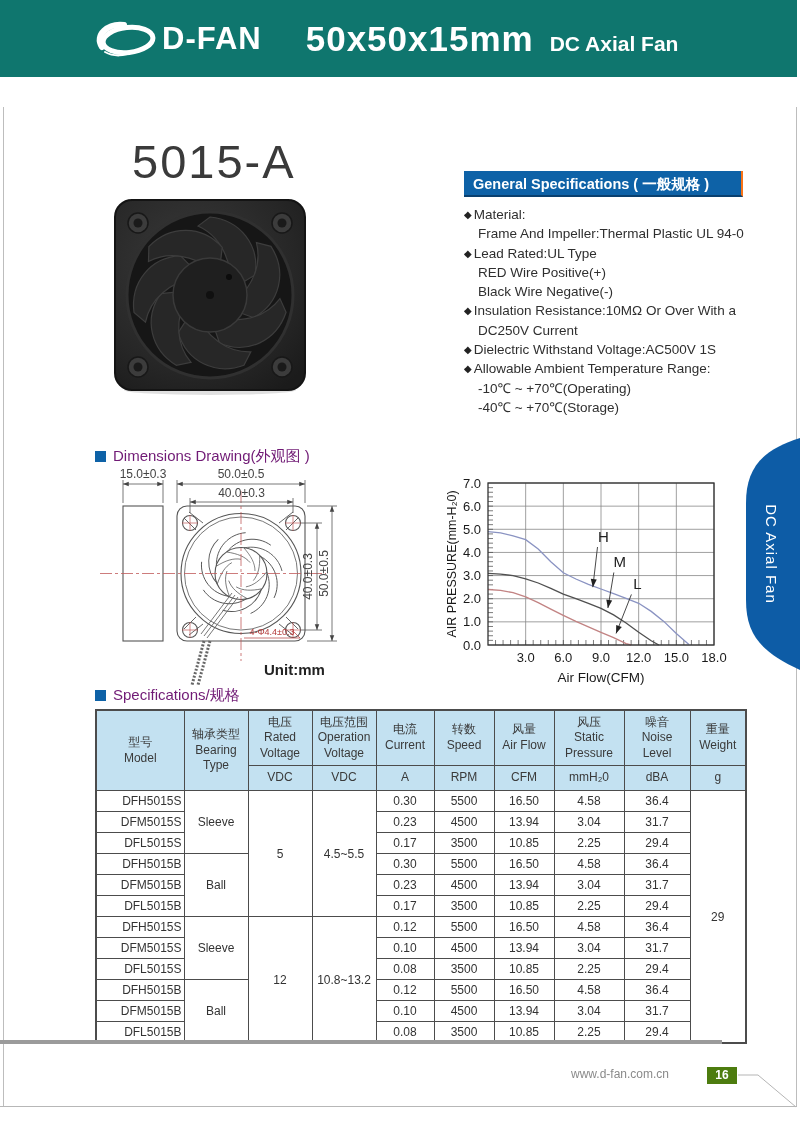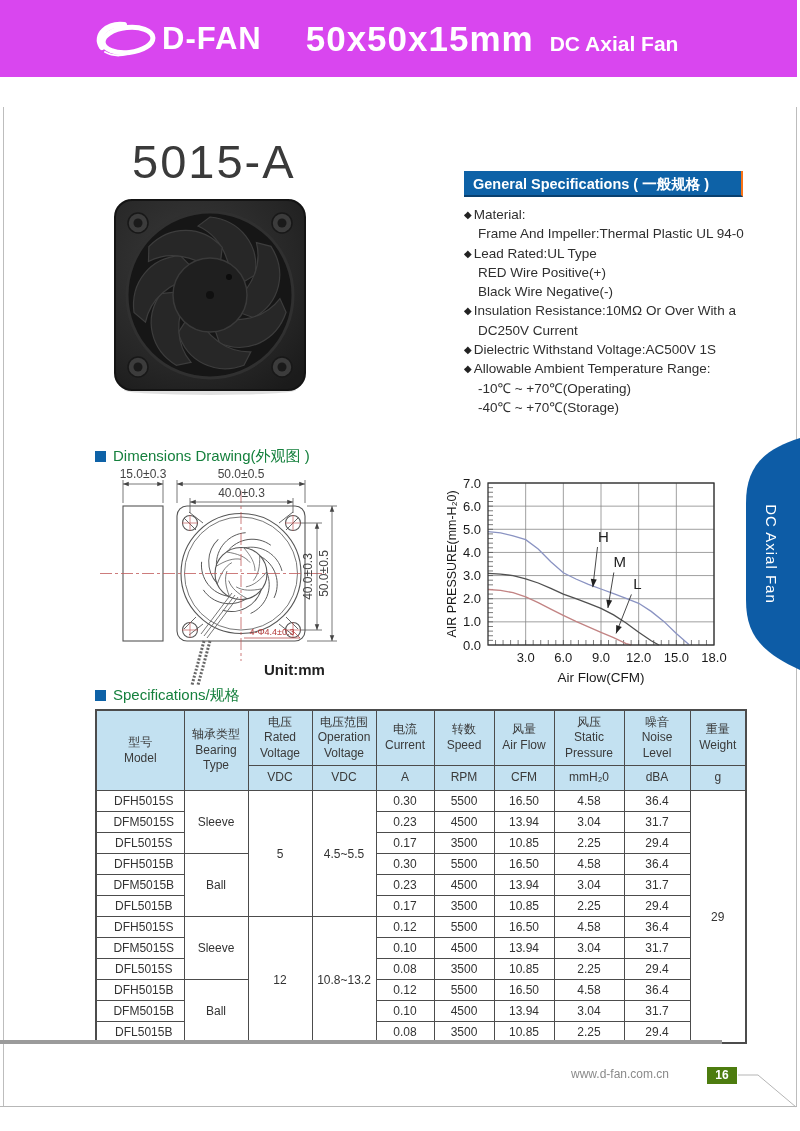--- a/index.html
+++ b/index.html
@@ -20,51 +20,51 @@
 
   
   .gs-bar{left:464px;top:171px;width:279px;height:26px;color:#fff;font-size:14.5px;font-weight:600;
           line-height:26px;padding-left:9px;box-sizing:border-box;
           border-right:2px solid #f97316;border-bottom:2px solid #09406f;}
   .gs-list{left:464px;top:205px;width:310px;font-size:13.5px;line-height:19.3px;color:#2f2f2f;}
   .spec-line.cont{padding-left:14px;}
   .diam{font-size:10px;margin-right:2px;vertical-align:1px;color:#222;}
 
   
-  .sec{font-size:15px;color:#15803d;display:flex;align-items:center;gap:7px;}
+  .sec{font-size:15px;color:#701a75;display:flex;align-items:center;gap:7px;}
   .sq{width:11px;height:11px;display:inline-block;}
 
   
   table.spec{border-collapse:collapse;table-layout:fixed;width:650px;font-size:12px;color:#333;}
   table.spec th,table.spec td{border:1px solid #4c4c4c;padding:0 2px;text-align:center;font-weight:normal;}
   table.spec{border:2px solid #4c4c4c;}
   table.spec thead th{background:#c3e1f1;color:#3a3a3a;line-height:1.3;}
   table.spec .hd-main{height:54px;}
   table.spec .unit{height:24px;}
   table.spec tbody td{height:20px;}
-  table.spec td.model{text-align:center;padding-left:9px;}
+  table.spec td.model{text-align:right;padding-left:9px;}
 
   
   .thickbar{left:0;top:1040px;width:722px;height:4px;background:#9b9b9b;}
   .website{left:540px;top:1067px;width:160px;text-align:center;font-size:12px;color:#8a8a8a;}
   .badge{left:707px;top:1067px;width:30px;height:17px;background:#4d7c0f;color:#fff;font-size:12px;
          font-weight:bold;text-align:center;line-height:17px;}
   .bottomline{left:0;top:1106px;width:797px;height:1px;background:#b7b7b7;}
 
   svg text{font-family:"Liberation Sans",sans-serif;}
 </style>
 </head>
 <body>
 
 <div id="page">
 
   <div class="abs edge" style="left:3px;top:107px;width:1px;height:999px;"></div>
   <div class="abs edge" style="left:796px;top:107px;width:1px;height:999px;"></div>
 
-  <div class="abs band" style="background:#d946ef;">
+  <div class="abs band" style="background:#0f766e;">
     <svg width="64" height="42" viewBox="0 0 64 42">
       <ellipse cx="36" cy="22" rx="25" ry="12.5" fill="none" stroke="#fff" stroke-width="5" transform="rotate(-6 36 22)"></ellipse>
       <path d="M 10 29 C 2 17 16 5 32 7" fill="none" stroke="#fff" stroke-width="6" stroke-linecap="round"></path>
       <path d="M 13 34 C 22 39 33 38 40 34" fill="none" stroke="#fff" stroke-width="2" stroke-linecap="round"></path>
     </svg>
     <span class="brand">D-FAN</span>
     <span class="title">50x50x15mm</span>
     <span class="subtitle">DC Axial Fan</span>
   </div>
 

